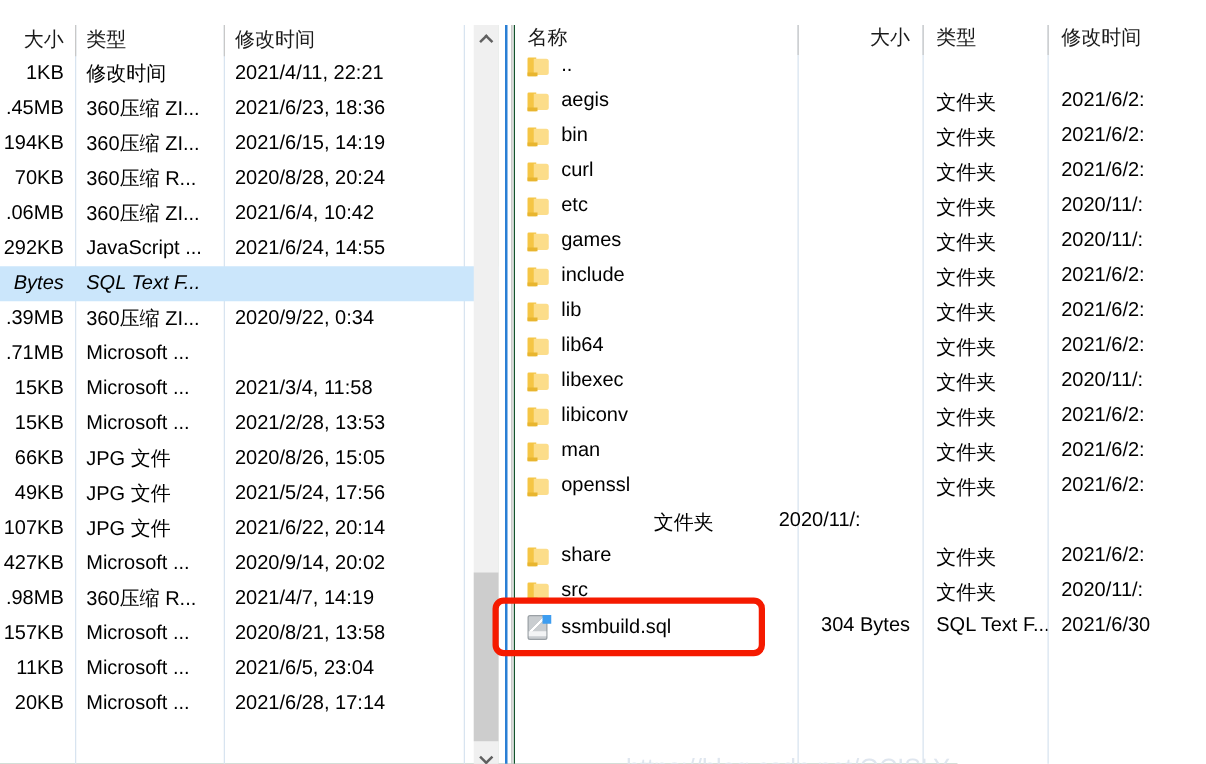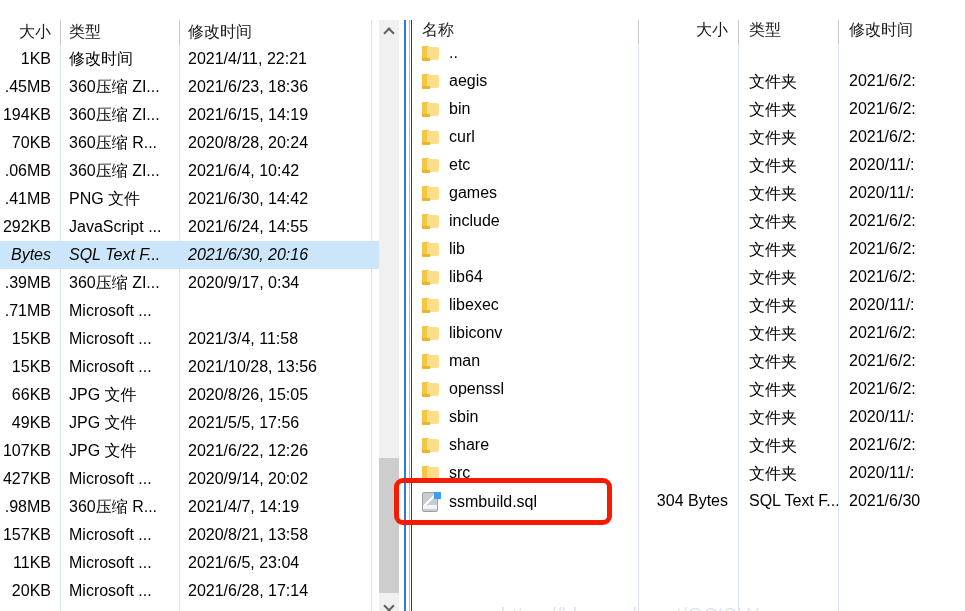--- a/index.html
+++ b/index.html
@@ -347,67 +347,61 @@
           <div class="c-size">70KB</div>
           <div class="c-type">360压缩 R...</div>
           <div class="c-date">2020/8/28, 20:24</div>
         </div>
         <div class="lp-row">
           <div class="c-size">.06MB</div>
           <div class="c-type">360压缩 ZI...</div>
           <div class="c-date">2021/6/4, 10:42</div>
         </div>
         <div class="lp-row">
-          <div class="c-size">.41MB</div>
-          <div class="c-type">PNG 文件</div>
-          <div class="c-date">2021/6/30, 14:42</div>
-        </div>
-        <div class="lp-row">
           <div class="c-size">292KB</div>
           <div class="c-type">JavaScript ...</div>
           <div class="c-date">2021/6/24, 14:55</div>
         </div>
         <div class="lp-row selected">
           <div class="c-size">Bytes</div>
           <div class="c-type">SQL Text F...</div>
-          <div class="c-date">2021/6/30, 20:16</div>
         </div>
         <div class="lp-row">
           <div class="c-size">.39MB</div>
           <div class="c-type">360压缩 ZI...</div>
-          <div class="c-date">2020/9/17, 0:34</div>
+          <div class="c-date">2020/9/22, 0:34</div>
         </div>
         <div class="lp-row">
           <div class="c-size">.71MB</div>
           <div class="c-type">Microsoft ...</div>
         </div>
         <div class="lp-row">
           <div class="c-size">15KB</div>
           <div class="c-type">Microsoft ...</div>
           <div class="c-date">2021/3/4, 11:58</div>
         </div>
         <div class="lp-row">
           <div class="c-size">15KB</div>
           <div class="c-type">Microsoft ...</div>
-          <div class="c-date">2021/10/28, 13:56</div>
+          <div class="c-date">2021/2/28, 13:53</div>
         </div>
         <div class="lp-row">
           <div class="c-size">66KB</div>
           <div class="c-type">JPG 文件</div>
           <div class="c-date">2020/8/26, 15:05</div>
         </div>
         <div class="lp-row">
           <div class="c-size">49KB</div>
           <div class="c-type">JPG 文件</div>
-          <div class="c-date">2021/5/5, 17:56</div>
+          <div class="c-date">2021/5/24, 17:56</div>
         </div>
         <div class="lp-row">
           <div class="c-size">107KB</div>
           <div class="c-type">JPG 文件</div>
-          <div class="c-date">2021/6/22, 12:26</div>
+          <div class="c-date">2021/6/22, 20:14</div>
         </div>
         <div class="lp-row">
           <div class="c-size">427KB</div>
           <div class="c-type">Microsoft ...</div>
           <div class="c-date">2020/9/14, 20:02</div>
         </div>
         <div class="lp-row">
           <div class="c-size">.98MB</div>
           <div class="c-type">360压缩 R...</div>
           <div class="c-date">2021/4/7, 14:19</div>
@@ -627,28 +621,20 @@
               <span class="body"></span>
               <span class="lip"></span>
             </span>
             <span>openssl</span>
           </div>
           <div class="r-size"></div>
           <div class="r-type">文件夹</div>
           <div class="r-date">2021/6/2:</div>
         </div>
         <div class="rp-row">
-          <div class="r-name">
-            <span class="folder-ico">
-              <span class="tab"></span>
-              <span class="body"></span>
-              <span class="lip"></span>
-            </span>
-            <span>sbin</span>
-          </div>
           <div class="r-size"></div>
           <div class="r-type">文件夹</div>
           <div class="r-date">2020/11/:</div>
         </div>
         <div class="rp-row">
           <div class="r-name">
             <span class="folder-ico">
               <span class="tab"></span>
               <span class="body"></span>
               <span class="lip"></span>

